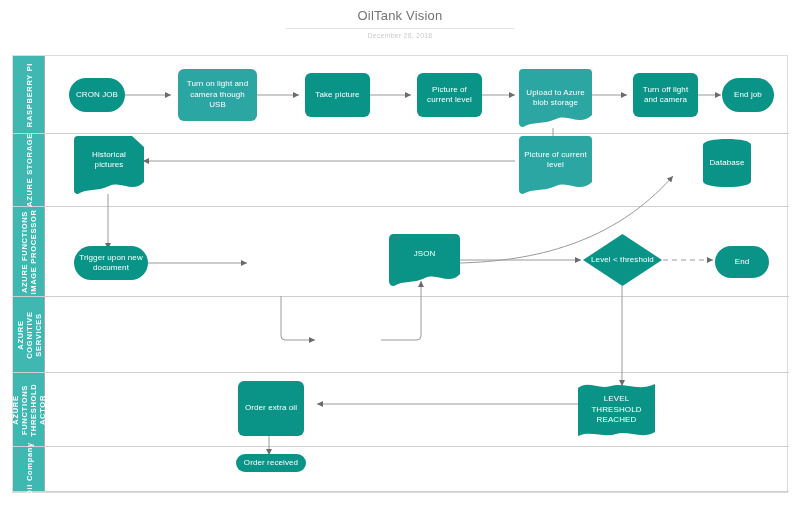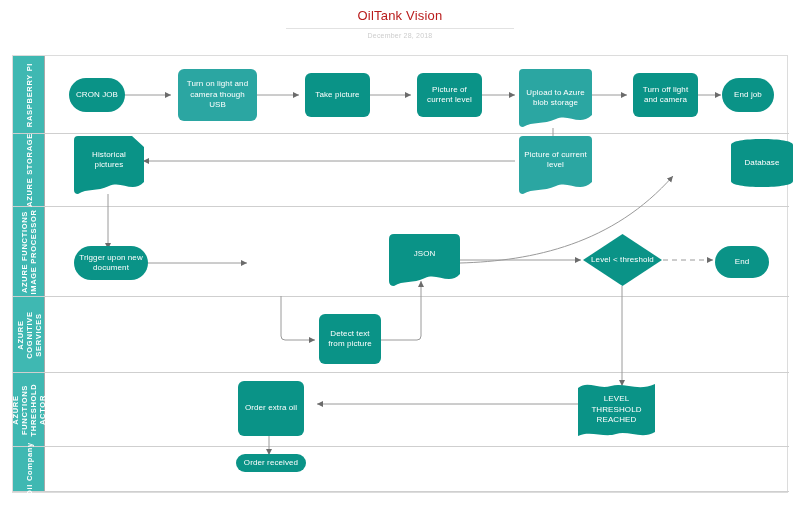--- a/index.html
+++ b/index.html
@@ -1,21 +1,21 @@
 <!DOCTYPE html>
 <html><head>
 <meta charset="utf-8">
 <style>
   html,body{margin:0;padding:0;background:#ffffff;}
   body{width:800px;height:509px;overflow:hidden;font-family:"Liberation Sans",sans-serif;}
   #root{position:relative;width:800px;height:509px;background:#ffffff;}
 
   
   .title-wrap{position:absolute;left:0;top:8px;width:800px;text-align:center;}
-  .doc-title{font-size:13px;color:#b91c1c;letter-spacing:.2px;line-height:16px;}
+  .doc-title{font-size:13px;color:#737373;letter-spacing:.2px;line-height:16px;}
   .doc-rule{width:228px;height:1px;background:#e2e2e2;margin:4px auto 3px auto;}
   .doc-date{font-size:7px;color:#cdcdcd;letter-spacing:.2px;}
 
   
   .canvas{position:absolute;left:12px;top:55px;width:776px;height:438px;
           background:#ffffff;border:1px solid #dcdcdc;box-sizing:border-box;}
   .lane{position:absolute;left:0;width:776px;box-sizing:border-box;border-bottom:1px solid #cfcfcf;}
   .lane:last-child{border-bottom:none;}
   .lane-head{position:absolute;left:0;top:0;width:32px;height:100%;
              background:#3fb8b2;box-sizing:border-box;border-right:1px solid #a9a9a9;}
@@ -185,21 +185,21 @@
       <span style="margin-bottom:10px;">Historical pictures</span>
     </div>
 
     <div class="node shape" style="left:506px;top:80px;width:73px;height:58px;">
       <svg class="shape-svg" viewBox="0 0 73 58" preserveAspectRatio="none">
         <path d="M4,0 H69 Q73,0 73,4 V46 C60,58 50,44 37,50 C24,56 14,52 4,58 Q0,58 0,54 V4 Q0,0 4,0 Z" fill="#2ba6a2"></path>
       </svg>
       <span style="margin-bottom:10px;">Picture of current level</span>
     </div>
 
-    <div class="node shape" style="left:690px;top:83px;width:62px;height:48px;margin-left:28px;">
+    <div class="node shape" style="left:690px;top:83px;width:48px;height:48px;">
       <svg class="shape-svg" viewBox="0 0 62 48" preserveAspectRatio="none">
         <path d="M0,6 C0,2 14,0 31,0 C48,0 62,2 62,6 V42 C62,46 48,48 31,48 C14,48 0,46 0,42 Z" fill="#0a9387"></path>
       </svg>
       <span>Database</span>
     </div>
 
     <div class="node pill n-dark" style="left:61px;top:190px;width:74px;height:34px;">
       <span>Trigger upon new document</span>
     </div>
 
@@ -217,23 +217,20 @@
       </svg>
       <div class="diamond-lbl">
         <span>Level &lt; threshold</span>
       </div>
     </div>
 
     <div class="node pill n-dark" style="left:702px;top:190px;width:54px;height:32px;">
       <span>End</span>
     </div>
 
-    <div class="node rect n-dark" style="left:306px;top:258px;width:62px;height:50px;">
-      <span>Detect text from picture</span>
-    </div>
 
     <div class="node rect n-dark" style="left:225px;top:325px;width:66px;height:55px;">
       <span>Order extra oil</span>
     </div>
 
     <div class="node shape" style="left:565px;top:326px;width:77px;height:56px;">
       <svg class="shape-svg" viewBox="0 0 77 56" preserveAspectRatio="none">
         <path d="M0,6 C10,-2 20,8 33,4 C46,0 60,10 77,2 V50 C64,58 50,48 38,52 C26,56 12,48 0,54 Z" fill="#0a9387"></path>
       </svg>
       <span>LEVEL THRESHOLD REACHED</span>

